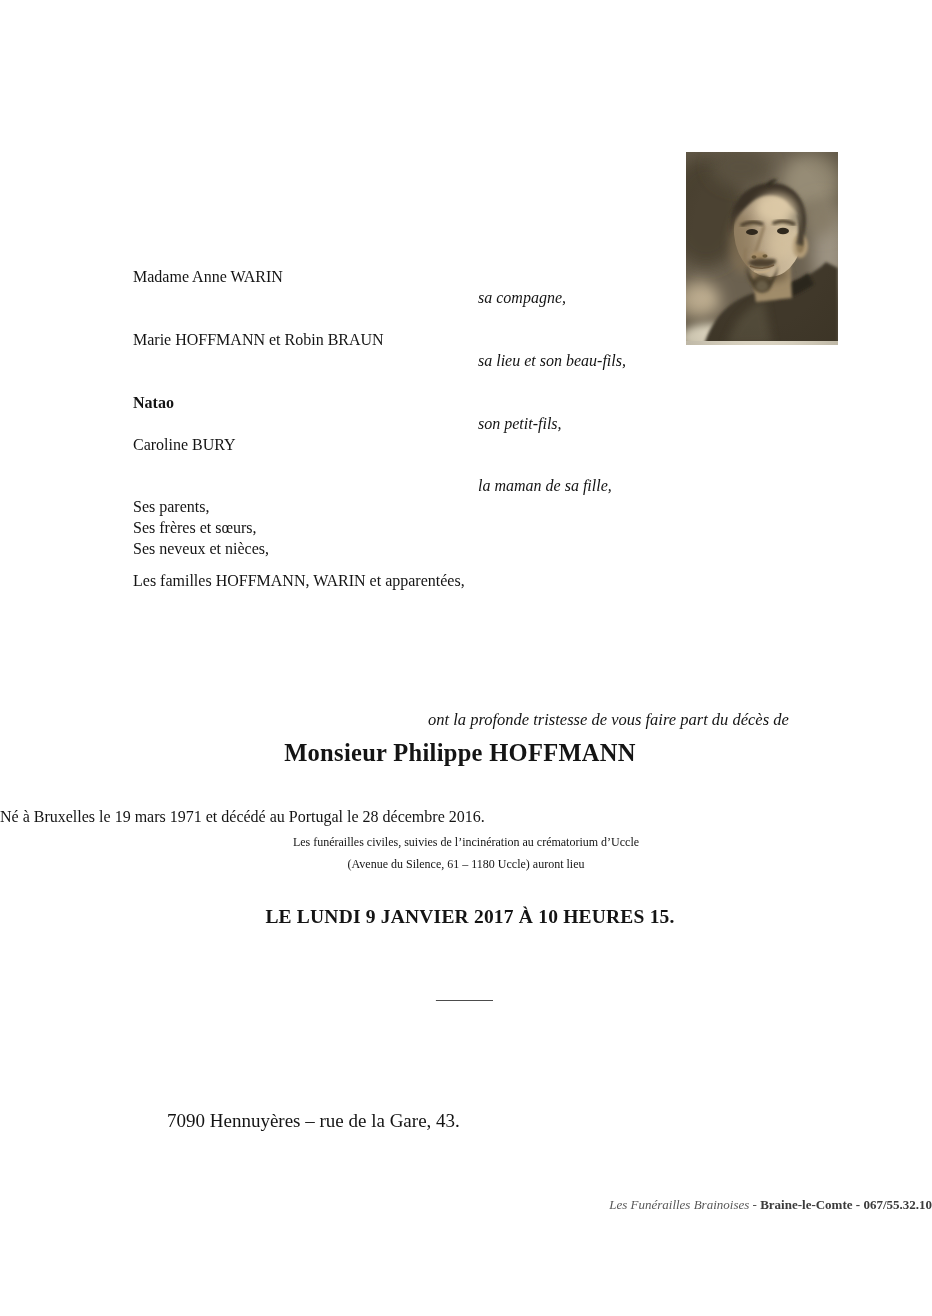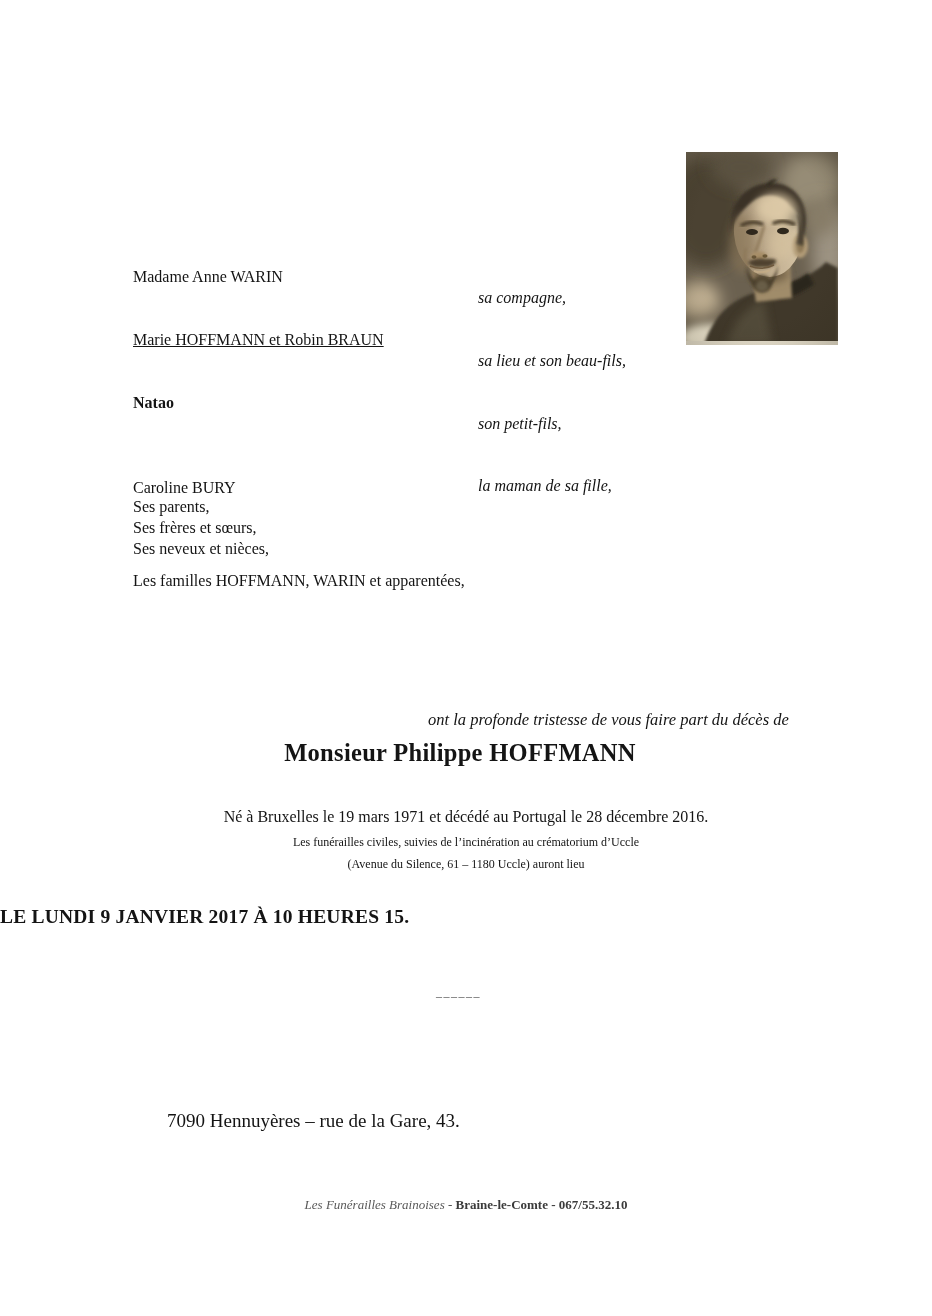--- a/index.html
+++ b/index.html
@@ -9,35 +9,35 @@
     height: 1308px;
     background: #ffffff;
     font-family: "Liberation Serif", "DejaVu Serif", serif;
     color: #141414;
     overflow: hidden;
   }
   .abs { position: absolute; }
   .name   { left: 133px; font-size: 16px; line-height: 21px; }
   .rel    { left: 478px; font-size: 16px; line-height: 21px; font-style: italic; }
   .n1 { top: 266px; }  .r1 { top: 287px; }
-  .n2 { top: 329px; text-decoration: underline; }  .r2 { top: 350px; }
+  .n2 { top: 329px; }  .r2 { top: 350px; }
   .n3 { top: 392px; font-weight: bold; }  .r3 { top: 413px; }
-  .n4 { top: 477px; }  .r4 { top: 475px; }
+  .n4 { top: 434px; }  .r4 { top: 475px; }
   .relatives { left: 133px; top: 496px; font-size: 16px; line-height: 21px; }
   .families  { left: 133px; top: 570px; font-size: 16px; line-height: 21px; }
   .announce  { left: 428px; top: 661px; font-size: 16.5px; font-style: italic; line-height: 22px; margin-top: 48px; }
   .deceased  { left: 0; right: 12px; top: 739px; text-align: center;
                font-size: 24.5px; font-weight: bold; letter-spacing: 0.3px; margin: 0; }
-  .dates     { left: 0; right: 0; top: 808px; text-align: center; font-size: 16px; }
+  .dates     { left: 0; right: 0; top: 808px; font-size: 16px; }
   .ceremony  { left: 0; right: 0; top: 832px; text-align: center; font-size: 12px; line-height: 21.5px; }
-  .datetime  { left: 0; right: 0; top: 906px; text-align: left;
-               font-size: 19.5px; font-weight: bold; letter-spacing: 0.2px; }
-  .separator { left: 436px; top: 985px; font-size: 12px; letter-spacing: 1.5px; color: #4d4d4d; }
+  .datetime  { left: 0; right: 0; top: 906px; text-align: center;
+               font-size: 19.5px; font-weight: bold; letter-spacing: 0.2px; padding-left: 8px; }
+  .separator { left: 436px; top: 985px; font-size: 16px; letter-spacing: 1.5px; color: #4d4d4d; text-decoration: underline; }
   .address   { left: 167px; top: 1110px; font-size: 19px; }
-  .footer    { left: 0; right: 0; top: 1197px; text-align: center; font-size: 13px; color: #4a4a4a; }
+  .footer    { left: 0; right: 0; top: 1197px; text-align: right; font-size: 13px; color: #4a4a4a; }
   .footer span { white-space: pre; }
   .footer .fh { font-style: italic; color: #585858; }
   .footer .lp { font-weight: bold; color: #3b3b3b; }
   .photo { left: 686px; top: 152px; width: 152px; height: 193px; }
   .photo svg { display: block; }
 </style>
 </head>
 <body>
 
 <div class="page">

